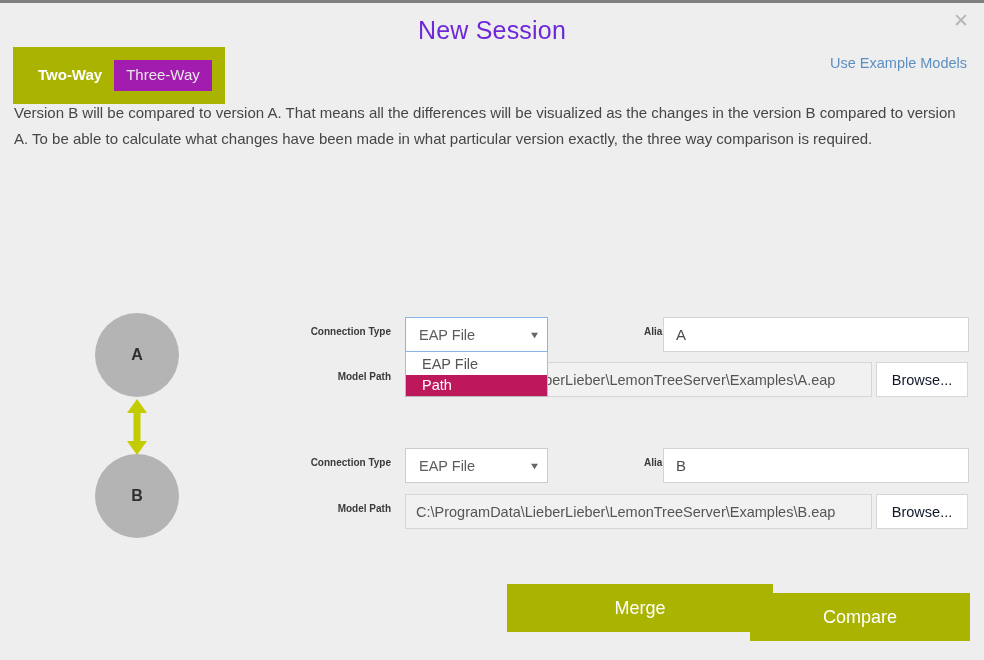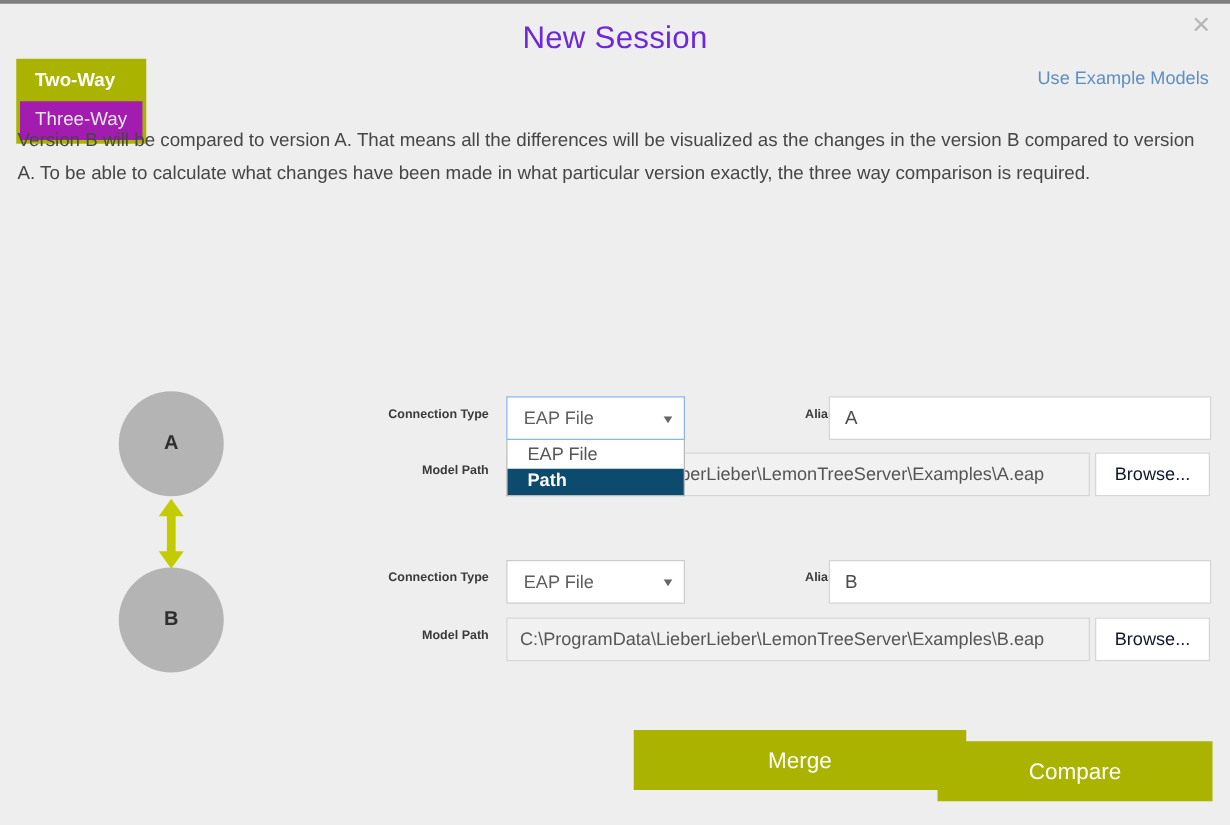--- a/index.html
+++ b/index.html
@@ -38,24 +38,23 @@
     font-size: 19px;
     color: #b6b6b6;
     cursor: pointer;
     user-select: none;
   }
   
   .mode-tabs {
     position: absolute;
     left: 13px; top: 47px;
     background: #aab400;
-    padding: 3px;
+    padding: 13px;
     display: flex;
     align-items: stretch;
-    flex-direction: column;
   }
   .mode-tab {
     padding: 6px 12px 7px 12px;
     font-size: 15px;
     line-height: 18px;
     cursor: pointer;
     white-space: nowrap;
   }
   .mode-tab.active {
     color: #ffffff;
@@ -141,23 +140,22 @@
   }
   .dropdown-opt {
     font-size: 14.5px;
     line-height: 19px;
     padding: 1px 0 1px 16px;
     color: #555555;
     cursor: pointer;
     white-space: nowrap;
   }
   .dropdown-opt.selected {
-    background: #0c4a6e;
+    background: #be185d;
     color: #ffffff;
-    font-weight: bold;
   }
   .alias-input {
     position: absolute;
     width: 306px; height: 35px;
     background: #ffffff;
     border: 1px solid #d3d3d3;
     padding: 0 12px;
     font-size: 15px;
     color: #4c4c4c;
     font-family: "Liberation Sans", sans-serif;

